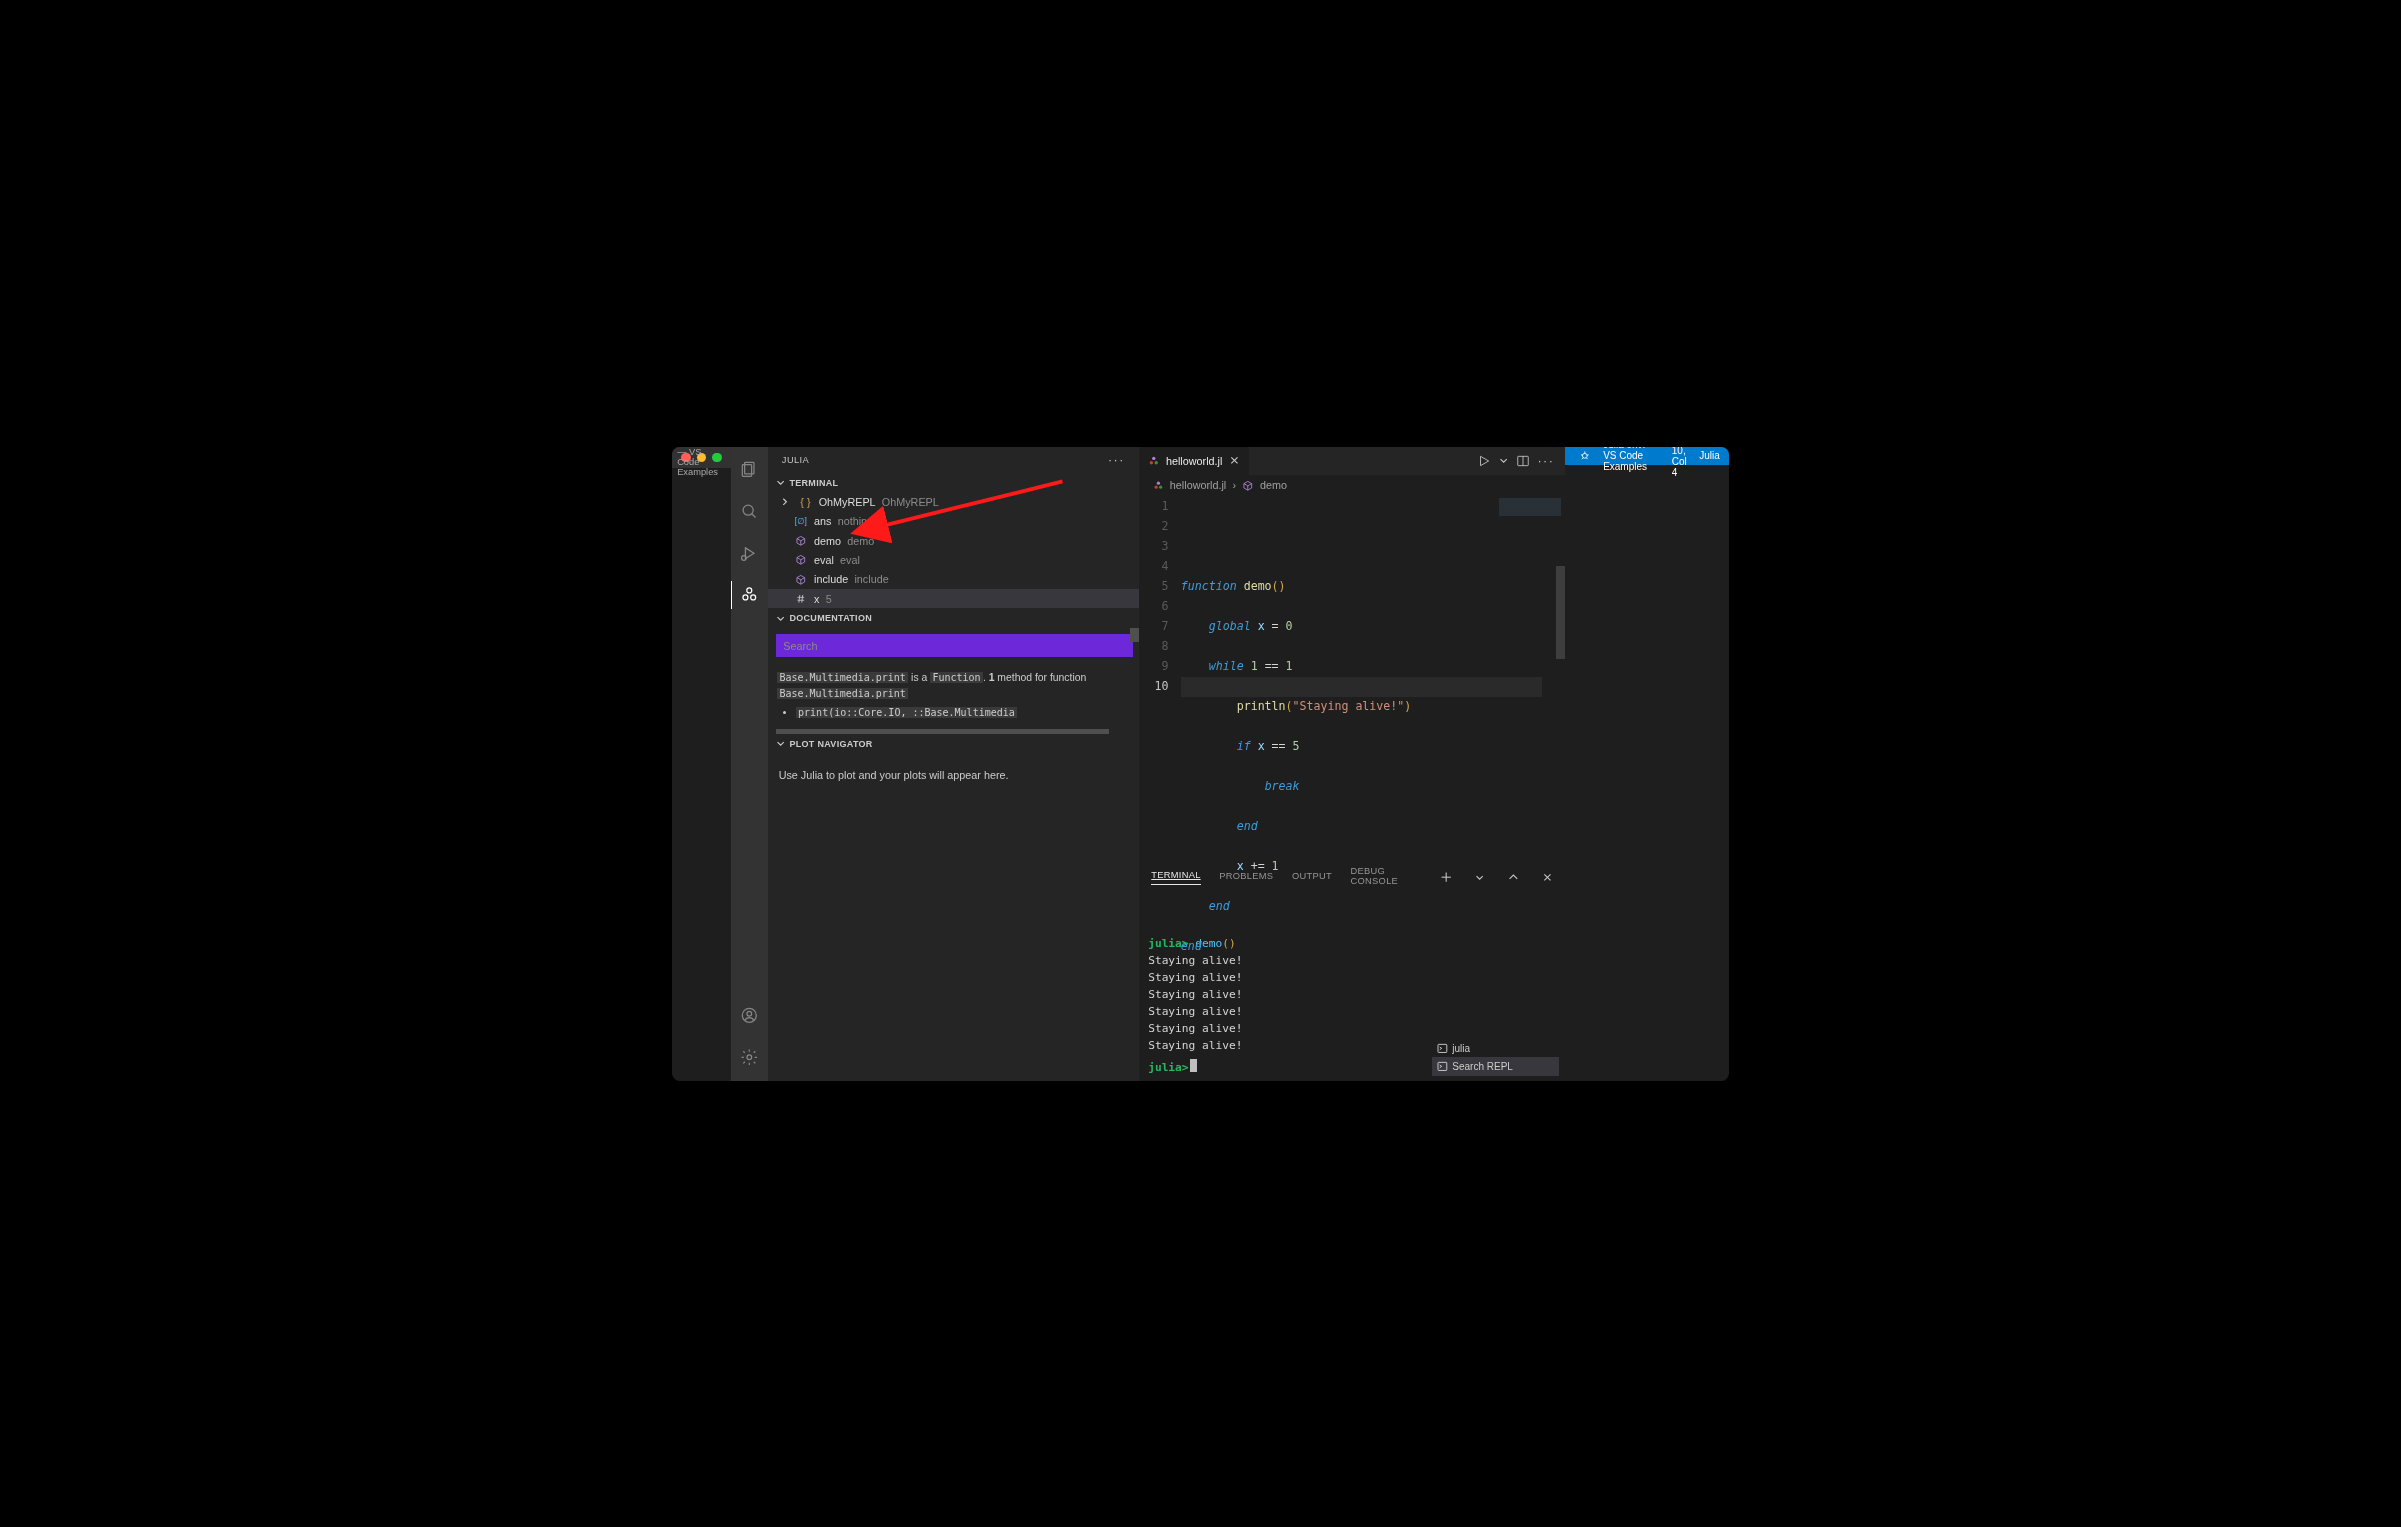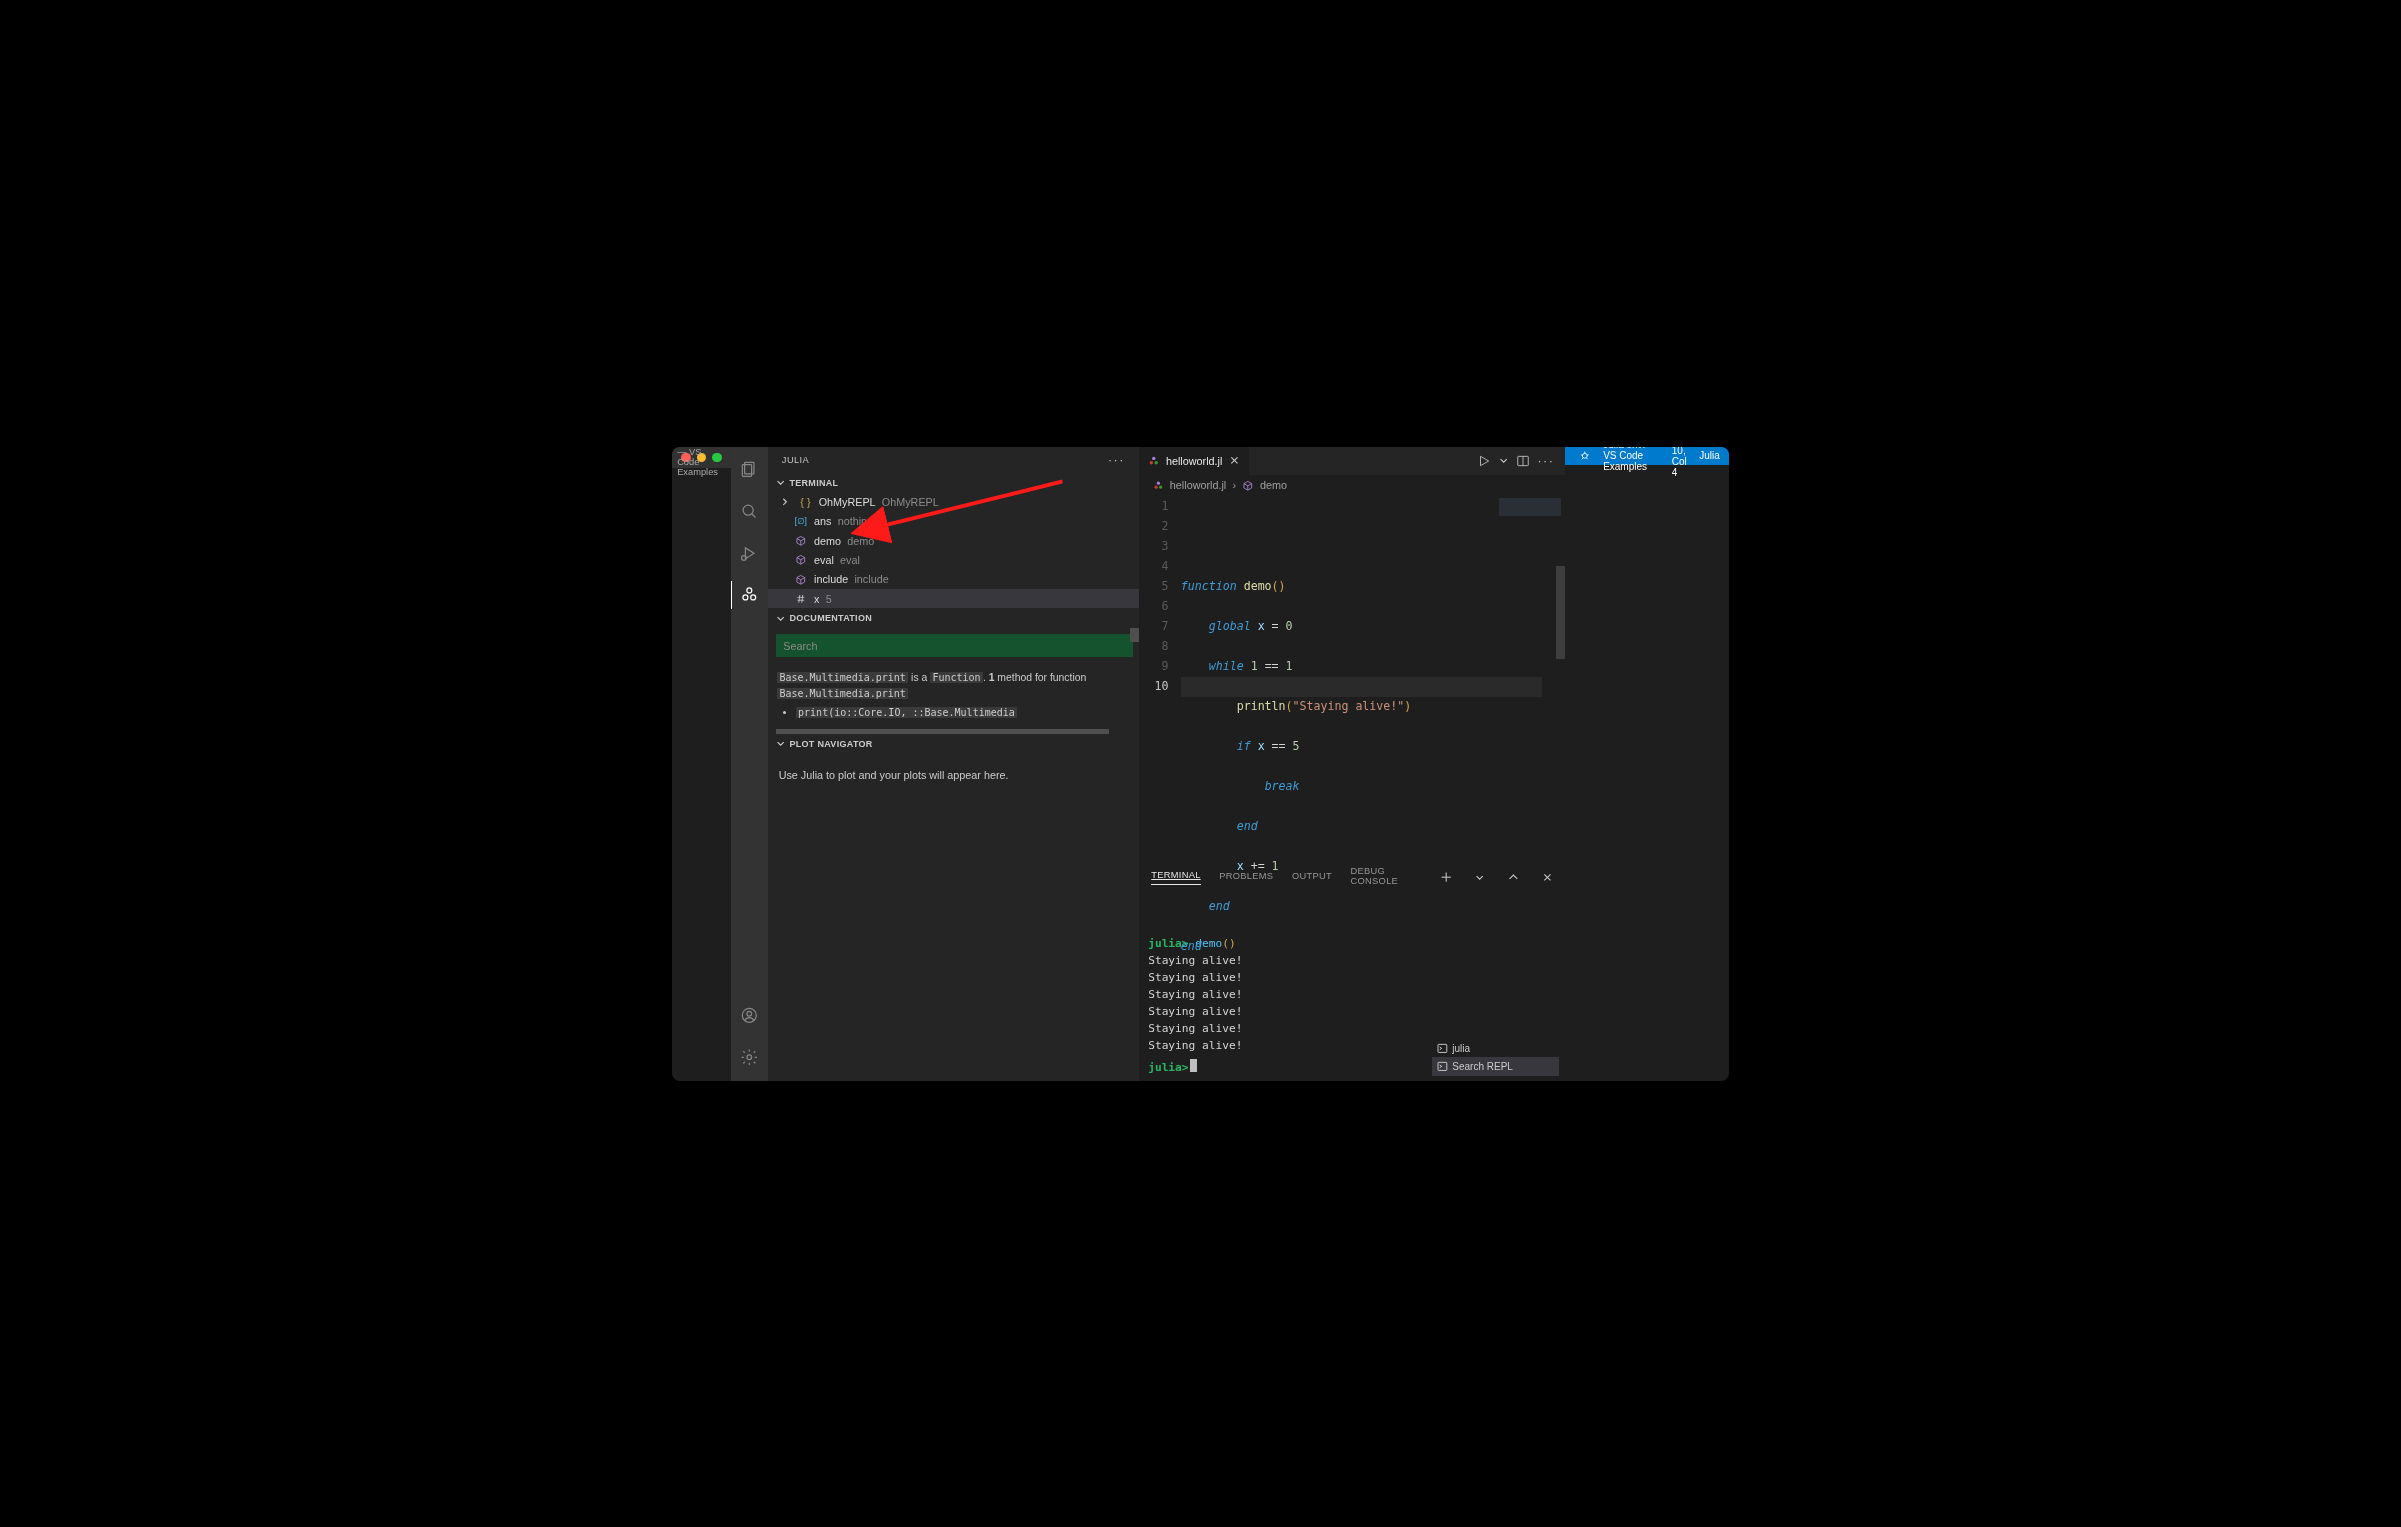--- a/index.html
+++ b/index.html
@@ -29,21 +29,21 @@
     .section-header { height: 20px; display: flex; align-items: center; padding: 0 7.7px; font-size: 9px; font-weight: 700; color: #ccc; letter-spacing: 0.3px; cursor: pointer; background: #252526; }
     .section-header .chev { margin-right: 4.6px; display:inline-flex; }
     .tree { padding: 0; font-size: 10.8px; }
     .tree-row { display: flex; align-items: center; height: 19.3px; padding-left: 26px; gap: 6.2px; color: #ccc; cursor: pointer; }
     .tree-row.selected { background: #37373d; }
     .tree-row .ricon { width: 14px; display: inline-flex; justify-content: center; color: #b48ede; }
     .tree-row .rname { color: #dcdcdc; }
     .tree-row .rval { color: #8c8c8c; }
     .tree-row .carrow { width: 9.3px; display: inline-flex; justify-content: center; color: #ccc; margin-left:-14px; margin-right:3.1px;}
     .search-wrap { padding: 6.2px 6.2px 7.7px 7.7px; position: relative; }
-    .search-input { width: 100%; height: 23px; background: #14532d; border: none; color: #ccc; font-size: 10.8px; padding: 0 7.7px; outline: none; }
+    .search-input { width: 100%; height: 23px; background: #6d28d9; border: none; color: #ccc; font-size: 10.8px; padding: 0 7.7px; outline: none; }
     .search-input::placeholder { color: #8b8b8b; }
     .search-scroll { position: absolute; right: 0; top: 0; width: 9.3px; height: 14px; background: #4f4f4f; }
     .doc-body { padding: 4.6px 9.3px 7.7px 9.3px; font-size: 10.4px; color: #ccc; line-height: 1.6; }
     .doc-body .kw { background: #3a3a3a; padding: 0 2.3px; font-family: "Menlo", monospace; font-size: 10px;}
     .doc-body ul { padding-left: 18.6px; margin-top: 2px;}
     .doc-scroll { height: 4.6px; background: #4f4f4f; margin: 0px 0 0 7.7px; width: 90%;}
     .plot-body { padding: 15.5px 10.8px; font-size: 10.8px; color: #ccc; }
     
     .editor-area { flex: 1; display: flex; flex-direction: column; background: #1e1e1e; min-height: 0; }
     

